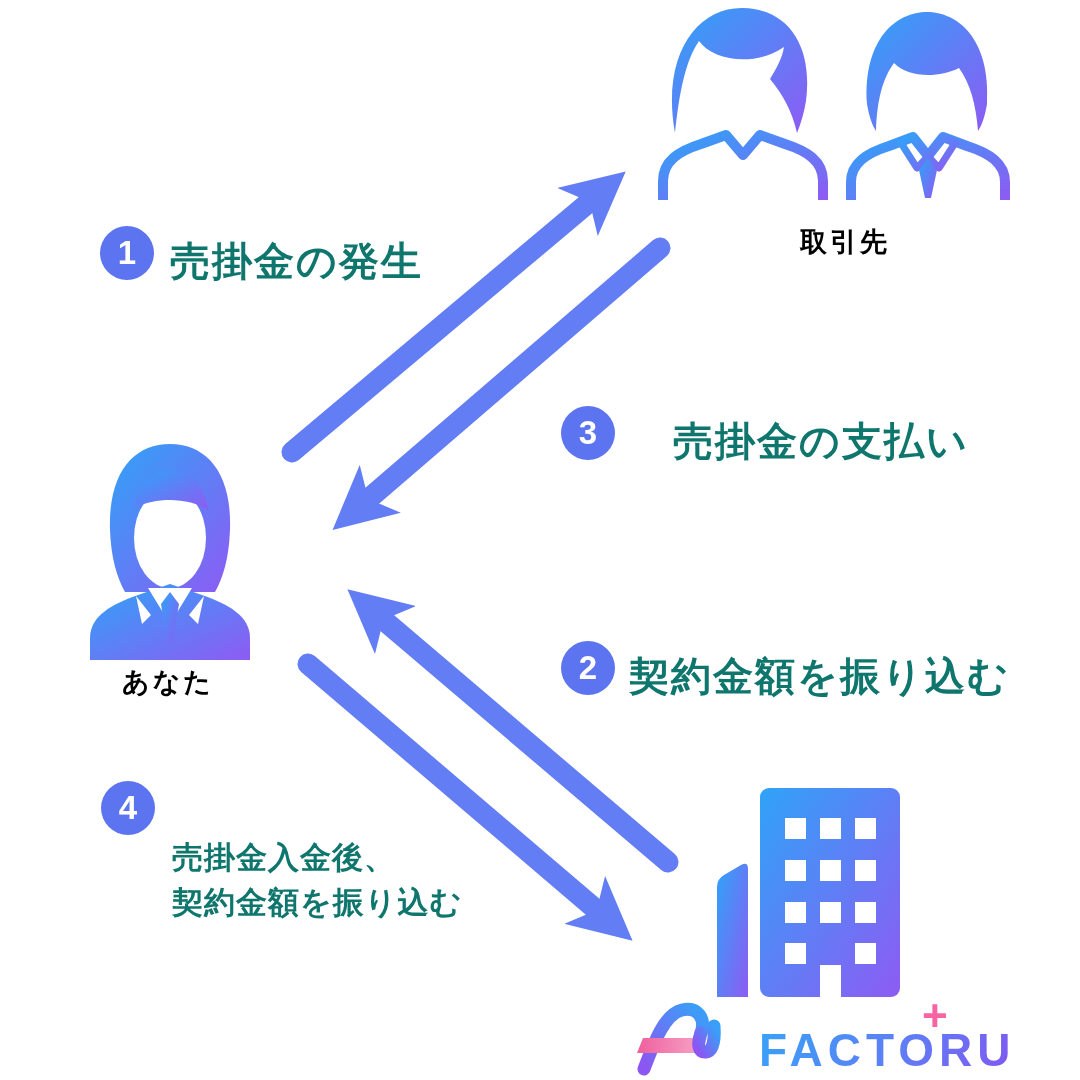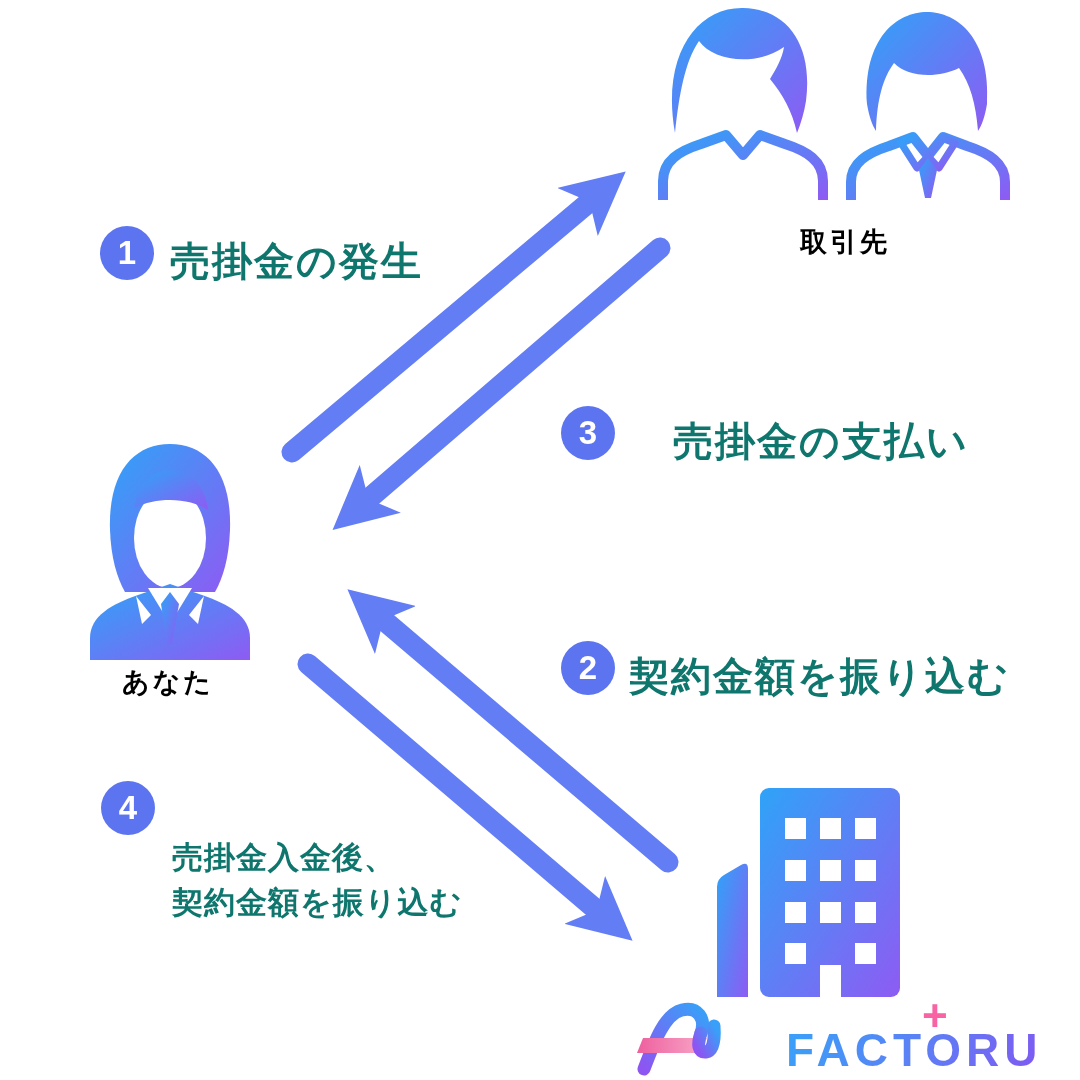--- a/index.html
+++ b/index.html
@@ -16,21 +16,21 @@
   .step-label{
     position:absolute;color:#0f766e;font-weight:800;font-size:40px;
     letter-spacing:2px;white-space:nowrap;
   }
   .step-label.small{font-size:31px;line-height:45px;letter-spacing:1px;margin-top:47px;}
   .caption{
     position:absolute;width:180px;text-align:center;color:#000000;
     font-weight:700;font-size:27px;letter-spacing:3px;white-space:nowrap;
   }
   .logo-text{
-    position:absolute;left:786px;top:1023px;font-size:46px;font-weight:700;
+    position:absolute;left:759px;top:1023px;font-size:46px;font-weight:700;
     letter-spacing:5px;white-space:nowrap;
     background:linear-gradient(115deg,#38a2f8 0%,#5f7df5 55%,#8157f2 100%);
     -webkit-background-clip:text;background-clip:text;color:transparent;
   }
   .logo-plus{
     position:absolute;left:922px;top:994px;font-size:44px;font-weight:800;
     color:#f763a3;line-height:44px;
   }
 </style>
 </head>

